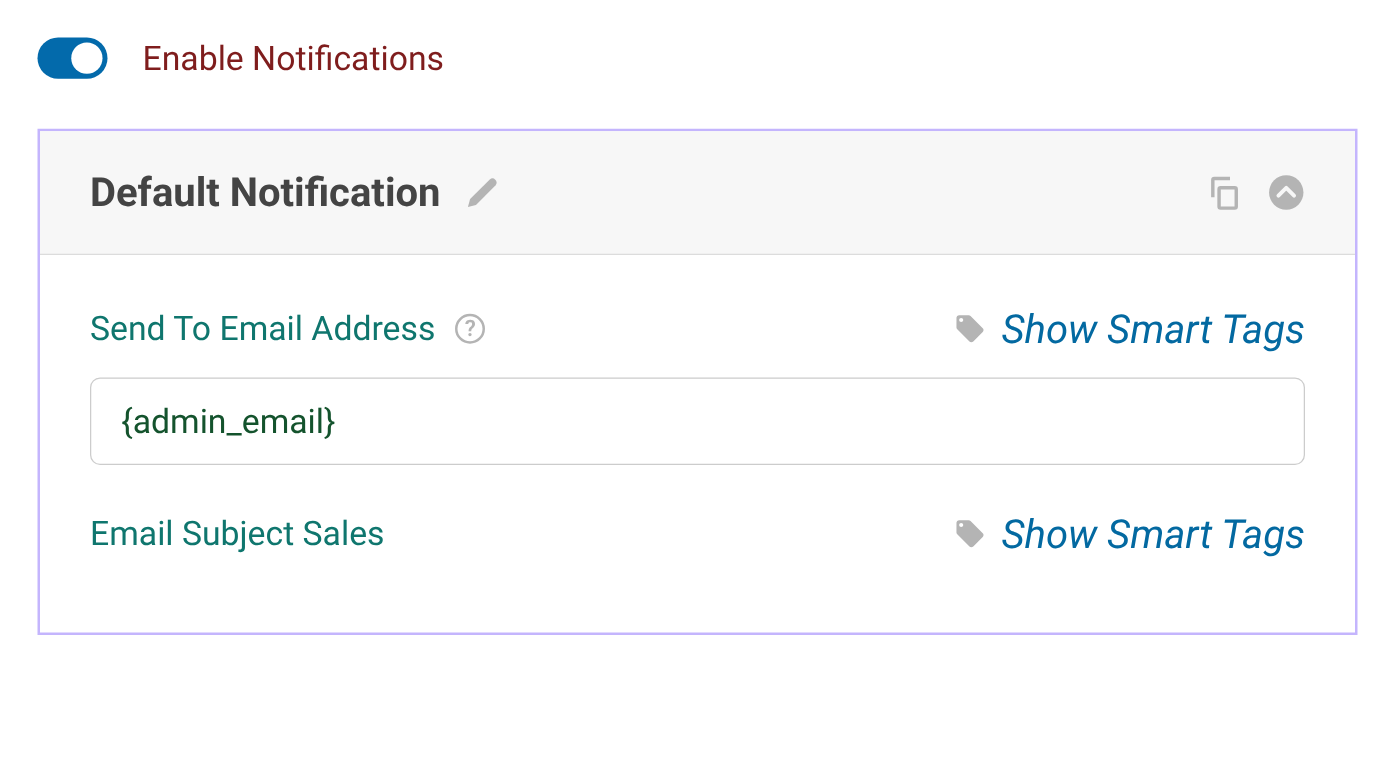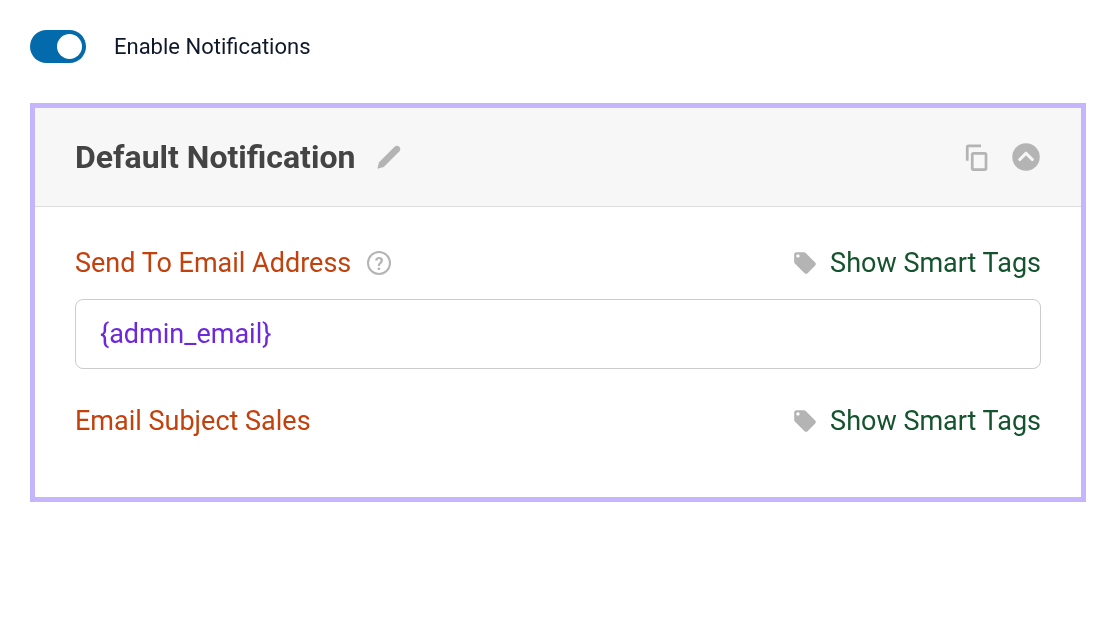--- a/index.html
+++ b/index.html
@@ -31,25 +31,25 @@
     .toggle-knob {
       position: absolute;
       width: 25px;
       height: 25px;
       background: #ffffff;
       border-radius: 50%;
       top: 4px;
       right: 4px;
     }
     .toggle-label {
-      font-size: 22px;
-      color: #0f172a;
+      font-size: 27px;
+      color: #7f1d1d;
     }
     .panel {
-      border: 5px solid #c4b5fd;
+      border: 2px solid #c4b5fd;
     }
     .panel-header {
       background: #f7f7f7;
       border-bottom: 1px solid #dcdcdc;
       padding: 30px 40px;
       display: flex;
       align-items: center;
       justify-content: space-between;
     }
     .panel-title-wrap {
@@ -86,37 +86,38 @@
       justify-content: space-between;
       margin-bottom: 20px;
     }
     .field-label-wrap {
       display: flex;
       align-items: center;
       gap: 16px;
     }
     .field-label {
       font-size: 27px;
-      color: #c2410c;
+      color: #0f766e;
     }
     .smart-tags {
       display: flex;
       align-items: center;
       gap: 12px;
       cursor: pointer;
     }
     .smart-tags-text {
-      font-size: 27px;
-      color: #14532d;
+      font-size: 32px;
+      color: #0369a1;
+      font-style: italic;
     }
     .text-input {
       width: 100%;
       padding: 18px 24px;
       font-size: 27px;
-      color: #6d28d9;
+      color: #14532d;
       border: 1px solid #cccccc;
       border-radius: 8px;
       outline: none;
       font-family: inherit;
     }
     .help-icon {
       width: 24px;
       height: 24px;
       border: 2.5px solid #b4b4b4;
       border-radius: 50%;

